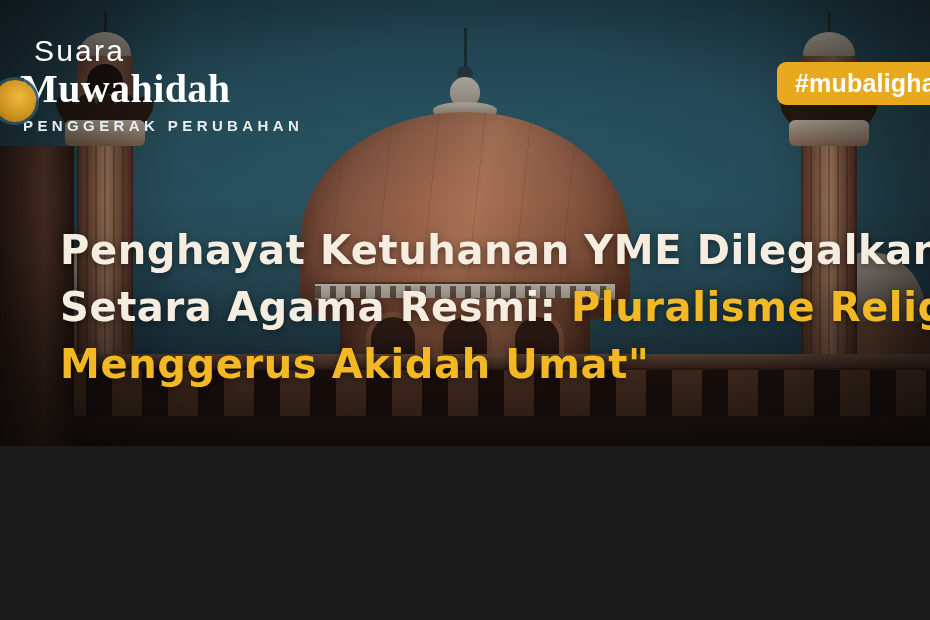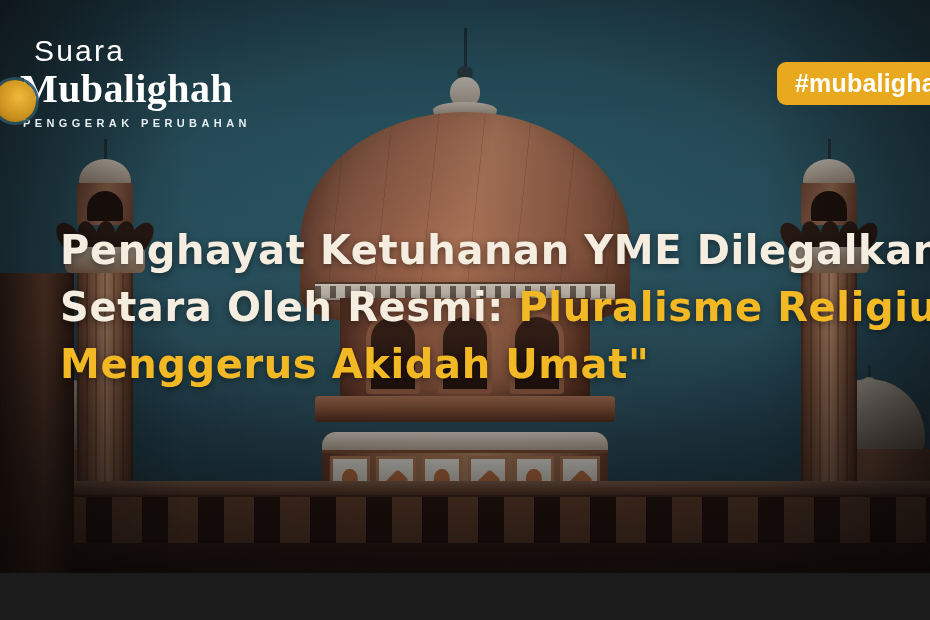--- a/index.html
+++ b/index.html
@@ -4,21 +4,21 @@
 <style>
   html, body {
     margin: 0;
     padding: 0;
     background: #1b1b1b;
   }
 
   #poster {
     position: relative;
     width: 930px;
-    height: 573px;
+    height: 446px;
     overflow: hidden;
     background: #2a5360;
     font-family: "Liberation Sans", sans-serif;
     user-select: none;
   }
 
   
   .photo {
     position: absolute;
     inset: 0;
@@ -488,21 +488,21 @@
   }
   .logo-line2 {
     font-family: "Liberation Serif", serif;
     font-size: 40px;
     font-weight: 700;
     letter-spacing: .4px;
     line-height: 1.05;
     margin-top: 2px;
   }
   .logo-tagline {
-    font-size: 11px;
+    font-size: 15px;
     font-weight: 700;
     letter-spacing: 4.4px;
     color: #e6eef0;
     margin-top: 7px;
     padding-left: 3px;
   }
 
   .hashtag-badge {
     position: absolute;
     left: 777px;
@@ -647,34 +647,34 @@
     <div class="fg-pillar"></div>
 
     <div class="grade-warm"></div>
     <div class="teal-wash"></div>
     <div class="vignette"></div>
   </div>
 
   <div class="logo">
     <span class="logo-emblem"></span>
     <div class="logo-line1">Suara</div>
-    <div class="logo-line2">Mubalighah</div>
+    <div class="logo-line2">Muwahidah</div>
     <div class="logo-tagline">PENGGERAK PERUBAHAN</div>
   </div>
 
   <div class="hashtag-badge">
     <span>#mubalighah</span>
   </div>
 
   <div class="headline">
     <div>
       <span>Penghayat Ketuhanan YME Dilegalkan</span>
     </div>
     <div>
-      <span>Setara Oleh Resmi: </span><span class="hl-accent">Pluralisme Religius</span>
+      <span>Setara Agama Resmi: </span><span class="hl-accent">Pluralisme Religius</span>
     </div>
     <div>
       <span class="hl-accent">Menggerus Akidah Umat"</span>
     </div>
   </div>
 
 
 </div>
 
 </body></html>

